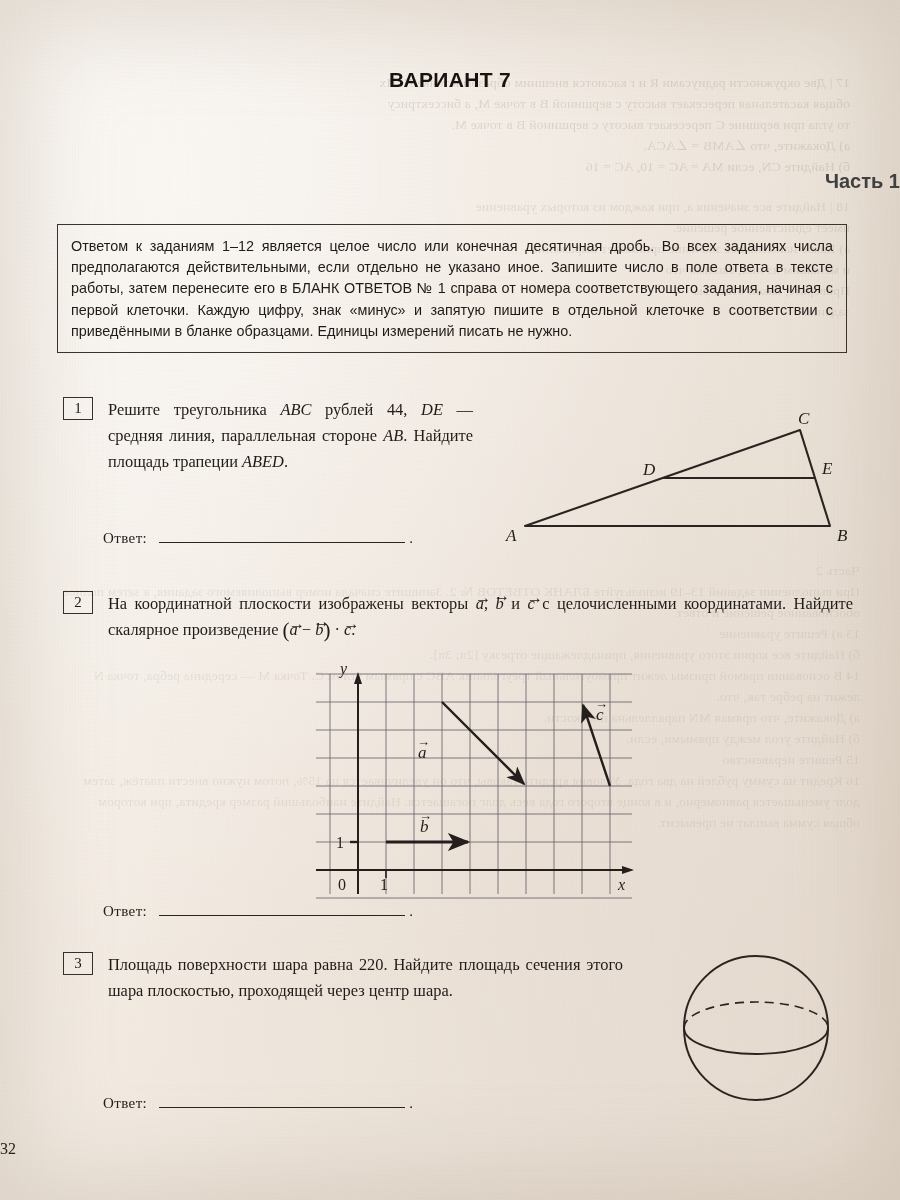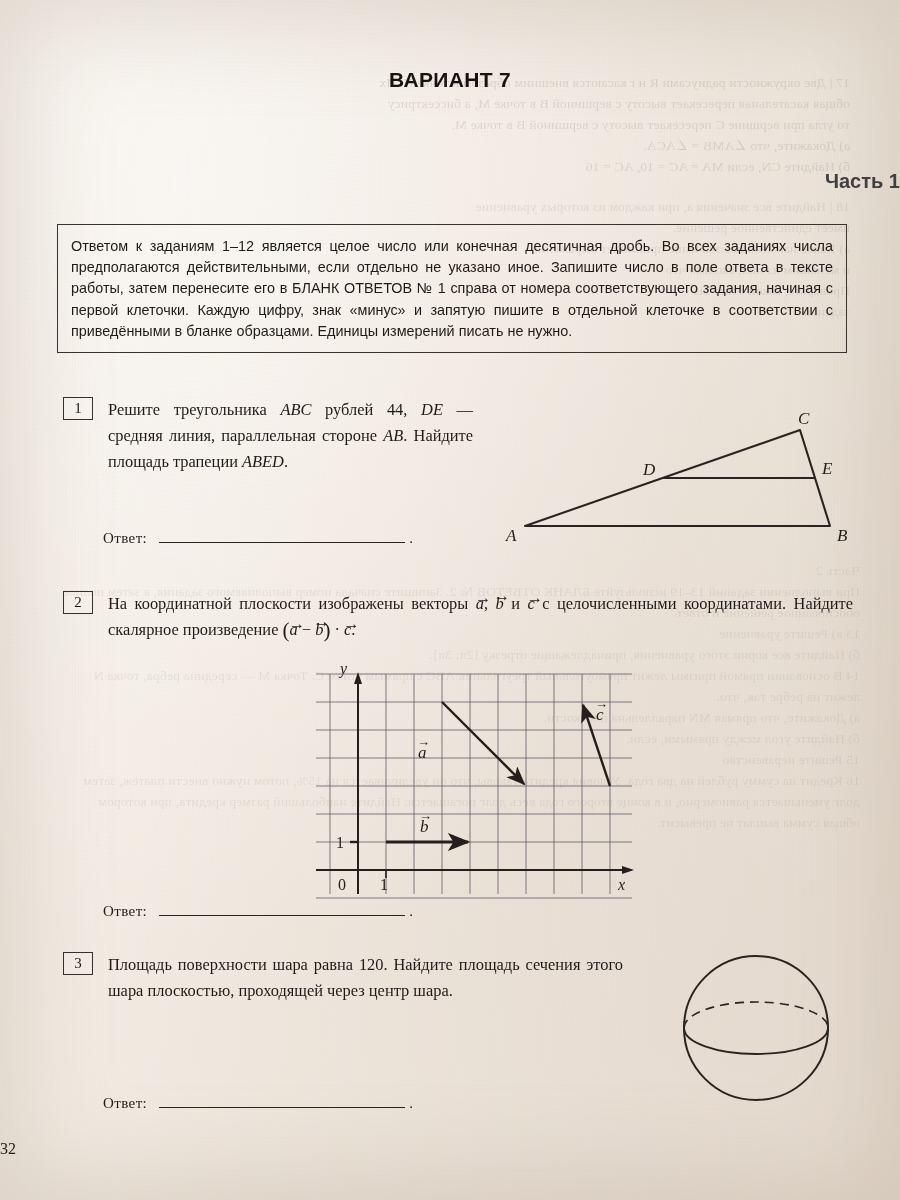--- a/index.html
+++ b/index.html
@@ -293,21 +293,21 @@
     </svg>
   </div>
 
   <div class="answer" style="left:103px; top:903px;">
     <span class="lbl">Ответ:</span><span class="rule"></span><span>.</span>
   </div>
 
   <div class="task" style="left:63px; top:952px; width:790px;">
     <div class="task-num">3</div>
     <div class="task-body" style="width:515px;">
-      <span>Площадь поверхности шара равна 120. Найдите площадь сечения этого шара плоскостью, проходящей через центр шара.</span>
+      <span>Площадь поверхности шара равна 220. Найдите площадь сечения этого шара плоскостью, проходящей через центр шара.</span>
     </div>
   </div>
 
   <div class="fig" style="left:668px; top:950px;">
     <svg width="180" height="160" viewBox="0 0 180 160">
       <circle cx="88" cy="78" r="72" fill="none" stroke="#2a2420" stroke-width="2"></circle>
       <path d="M16,78 A72,26 0 0 0 160,78" fill="none" stroke="#2a2420" stroke-width="1.9"></path>
       <path d="M16,78 A72,26 0 0 1 160,78" fill="none" stroke="#2a2420" stroke-width="1.6" stroke-dasharray="9 6"></path>
     </svg>
   </div>

